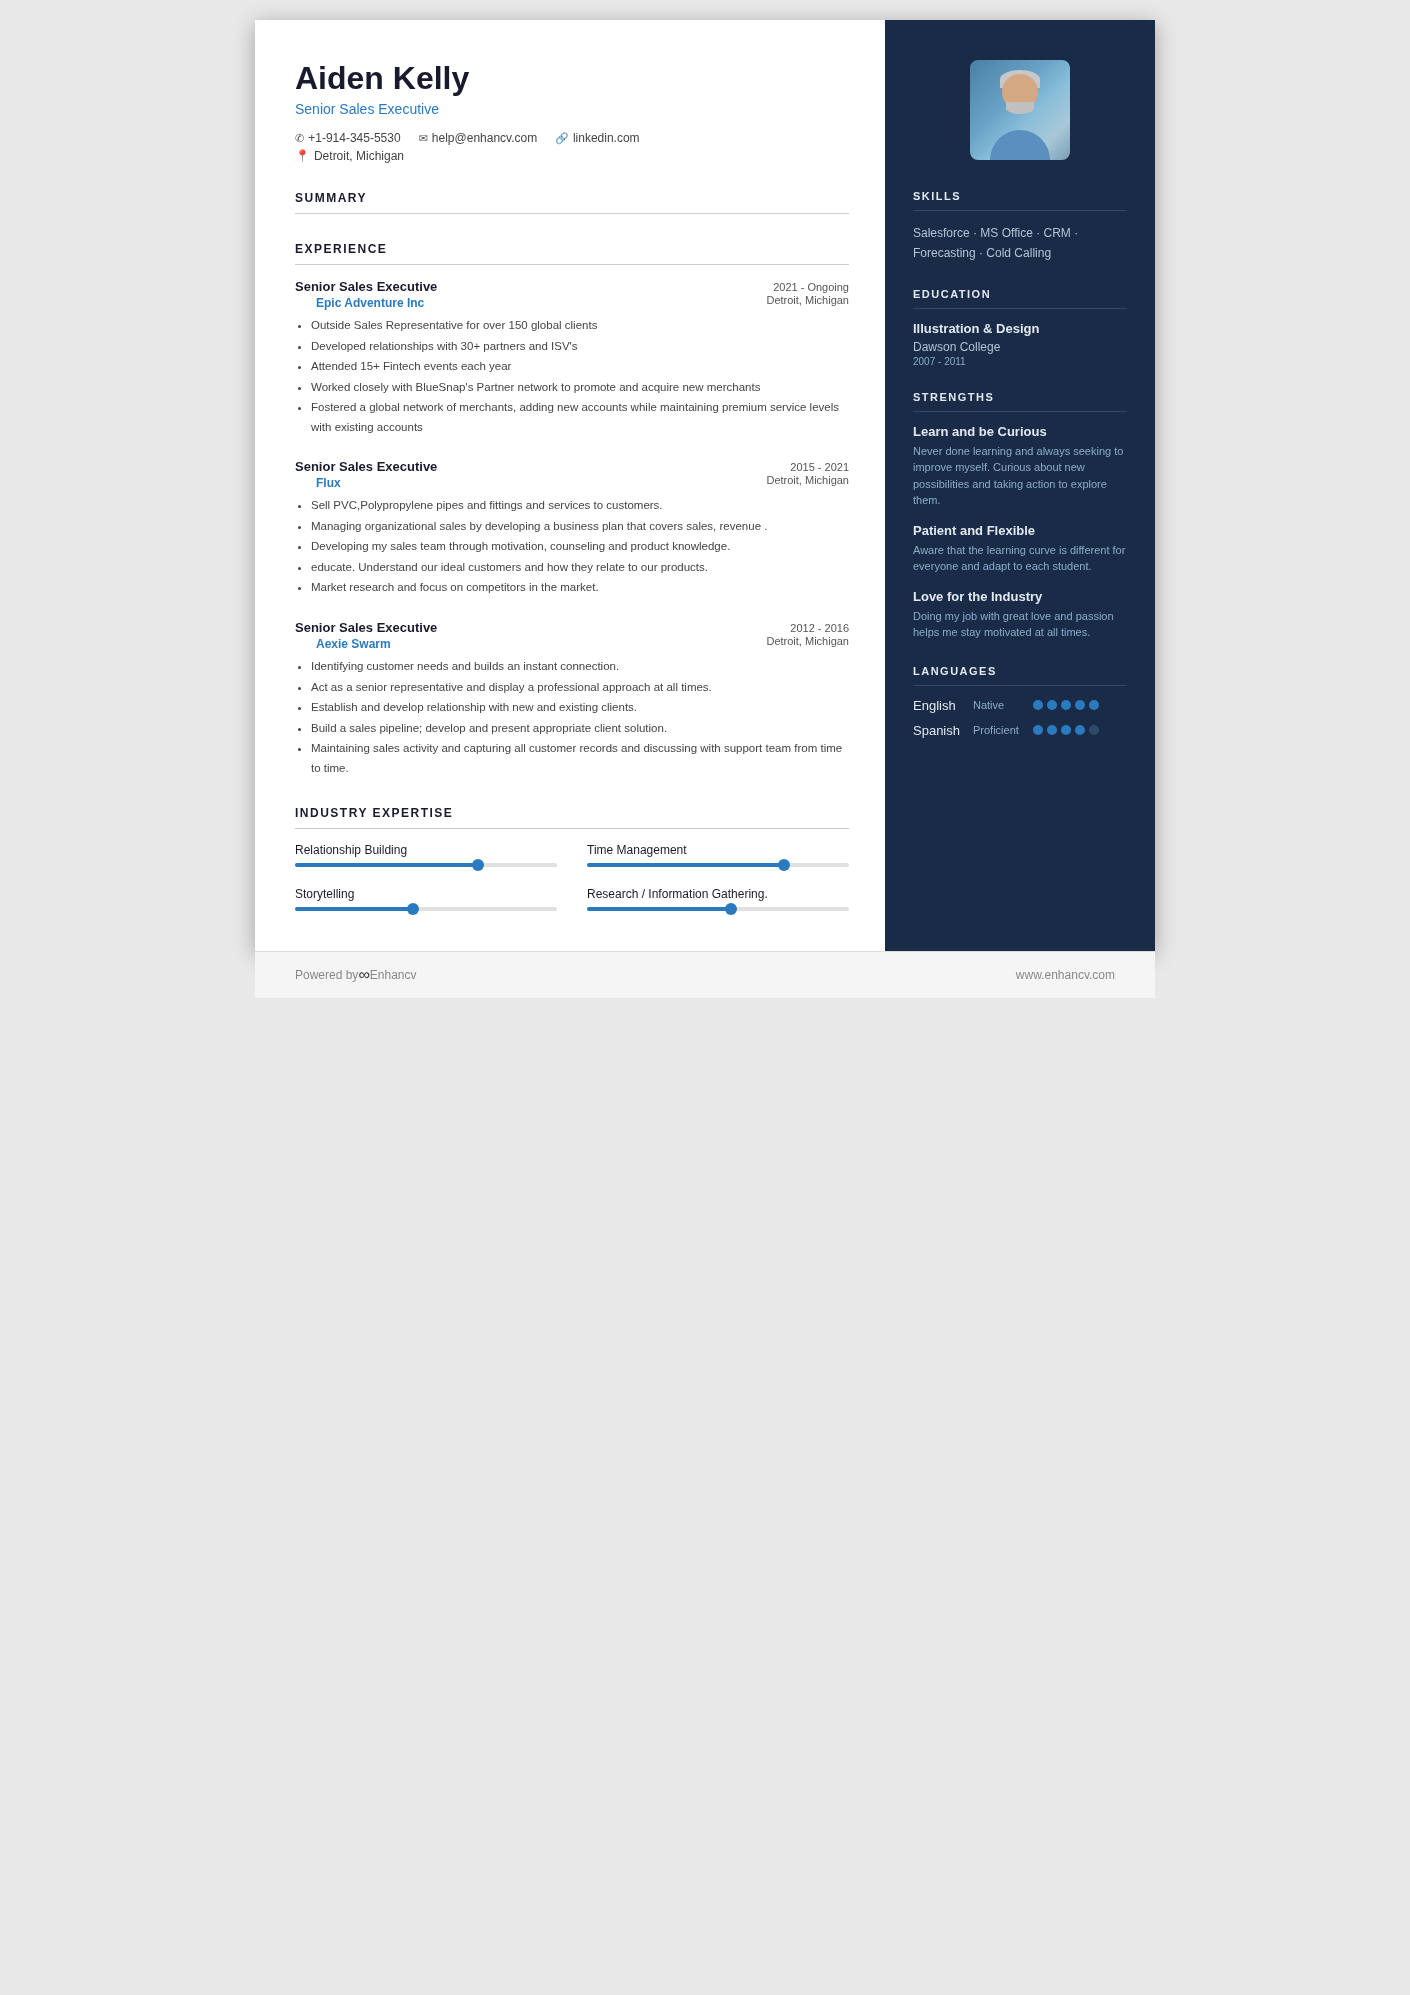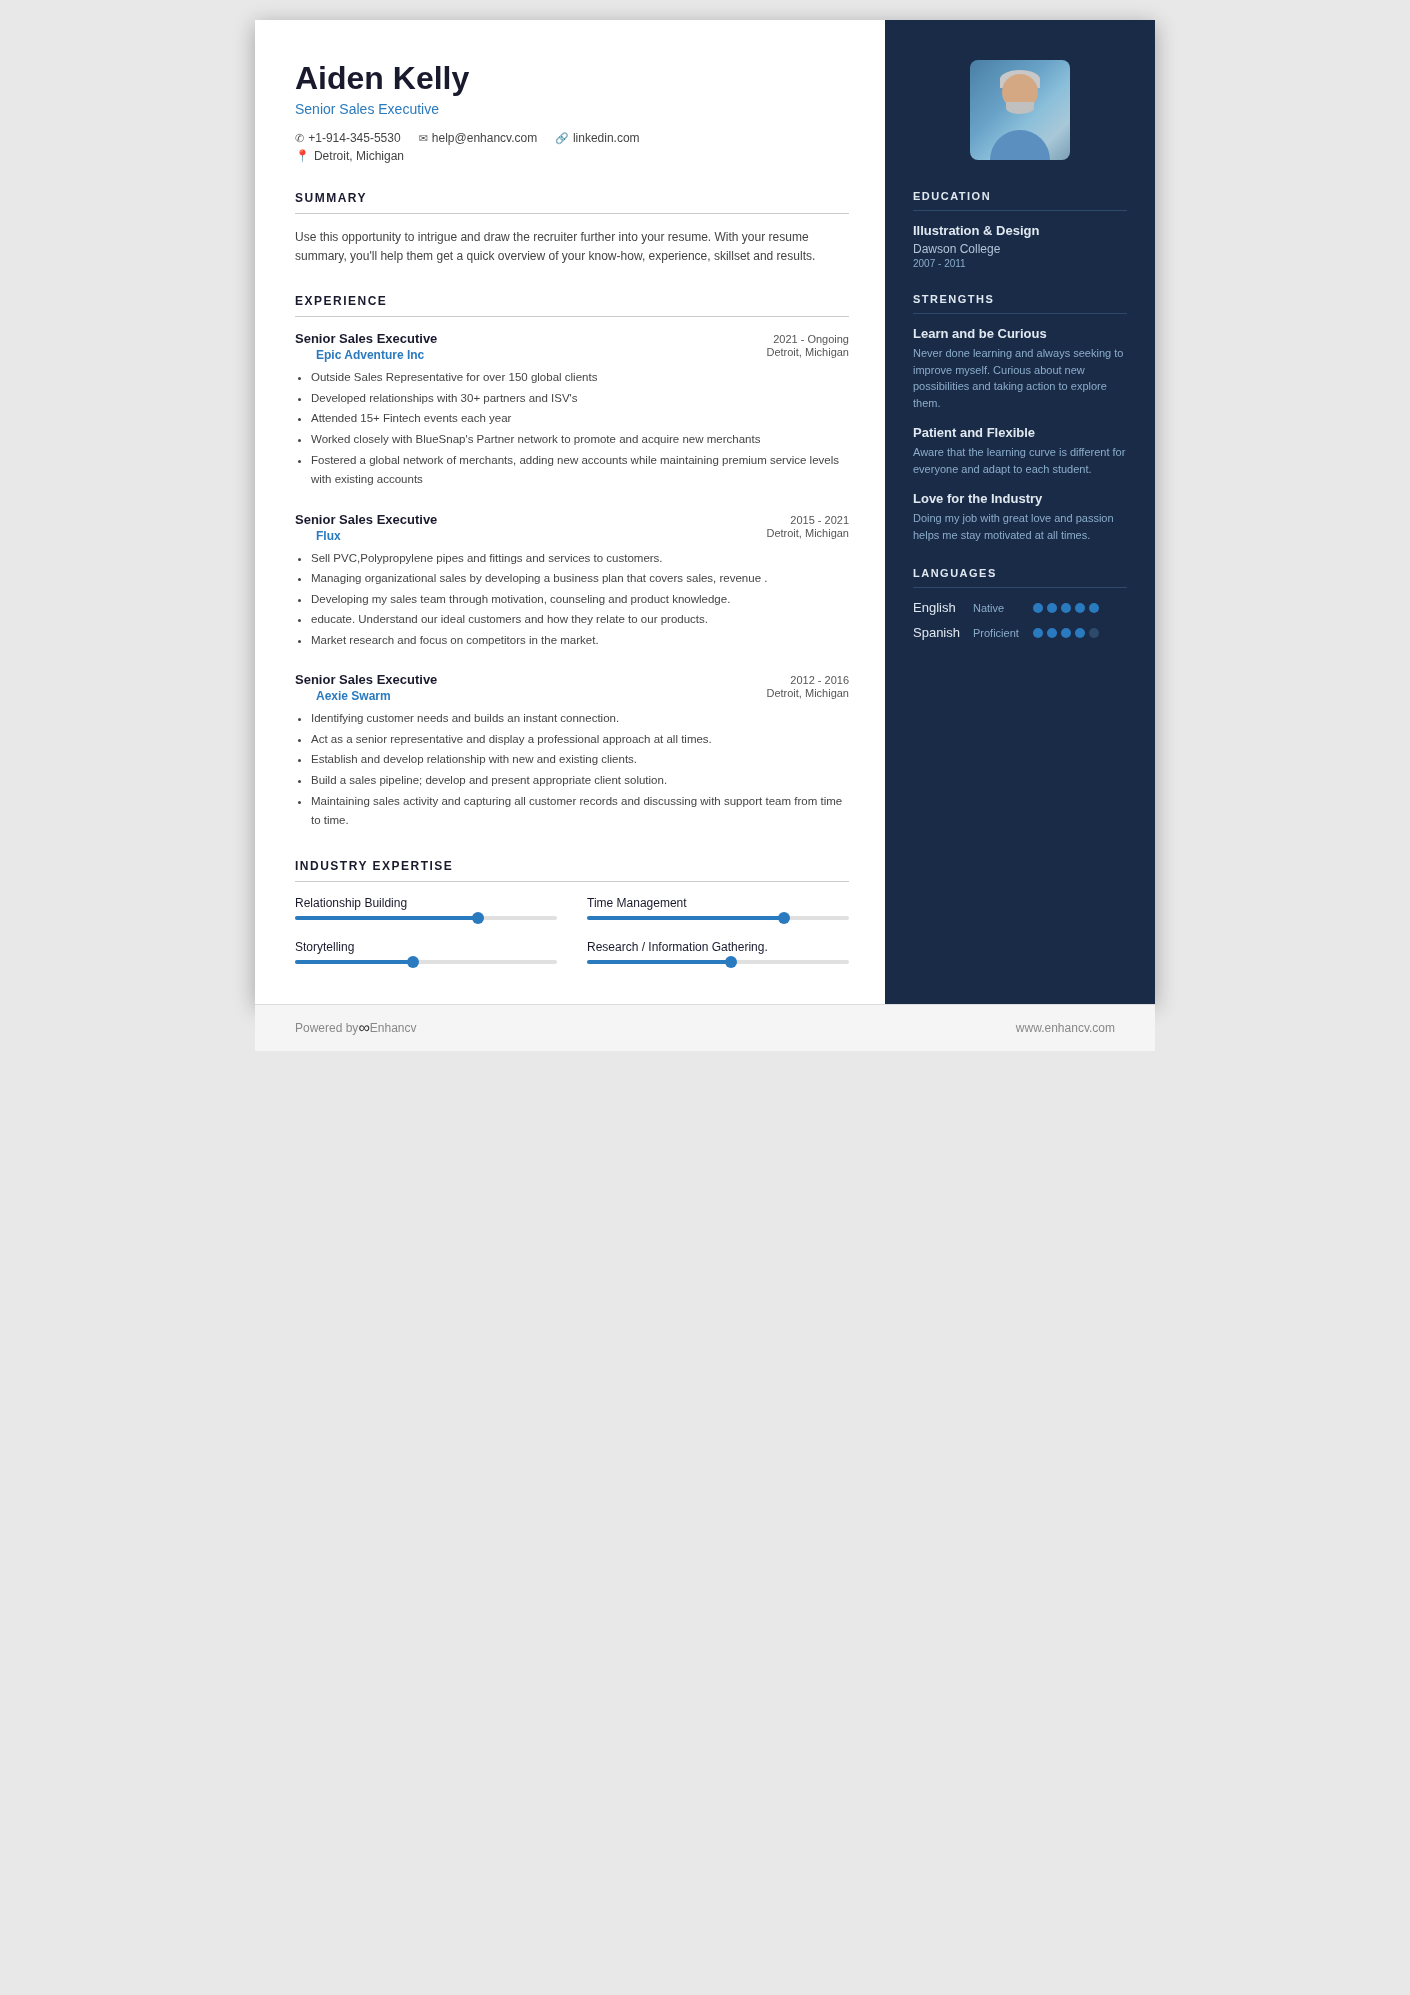--- a/index.html
+++ b/index.html
@@ -352,21 +352,20 @@
         </div>
         <div class="location-info">
           <span>📍</span>
           <span>Detroit, Michigan</span>
         </div>
       </div>
 
       <div class="section">
         <div class="section-title">SUMMARY</div>
         <div class="section-divider"></div>
-        <div class="summary-text">Use this opportunity to intrigue and draw the recruiter further into your resume. With your resume summary, you'll help them get a quick overview of your know-how, experience, skillset and results.</div>
       </div>
 
       <div class="section">
         <div class="section-title">EXPERIENCE</div>
         <div class="section-divider"></div>
 
         <div class="exp-entry">
           <div class="exp-header">
             <span class="exp-role">Senior Sales Executive</span>
             <span class="exp-dates">2021 - Ongoing</span>
@@ -471,20 +470,27 @@
 
       <div class="photo-container">
         <div class="photo-placeholder">
           <div class="photo-head-hair"></div>
           <div class="photo-head"></div>
           <div class="photo-beard"></div>
           <div class="photo-body"></div>
         </div>
       </div>
 
+      <div class="right-section">
+        <div class="right-section-title">SKILLS</div>
+        <div class="right-divider"></div>
+        <div class="skills-text">
+          Salesforce · MS Office · CRM ·<br>Forecasting · Cold Calling
+        </div>
+      </div>
 
       <div class="right-section">
         <div class="right-section-title">EDUCATION</div>
         <div class="right-divider"></div>
         <div class="edu-degree">Illustration &amp; Design</div>
         <div class="edu-school">Dawson College</div>
         <div class="edu-years">2007 - 2011</div>
       </div>
 
       <div class="right-section">

